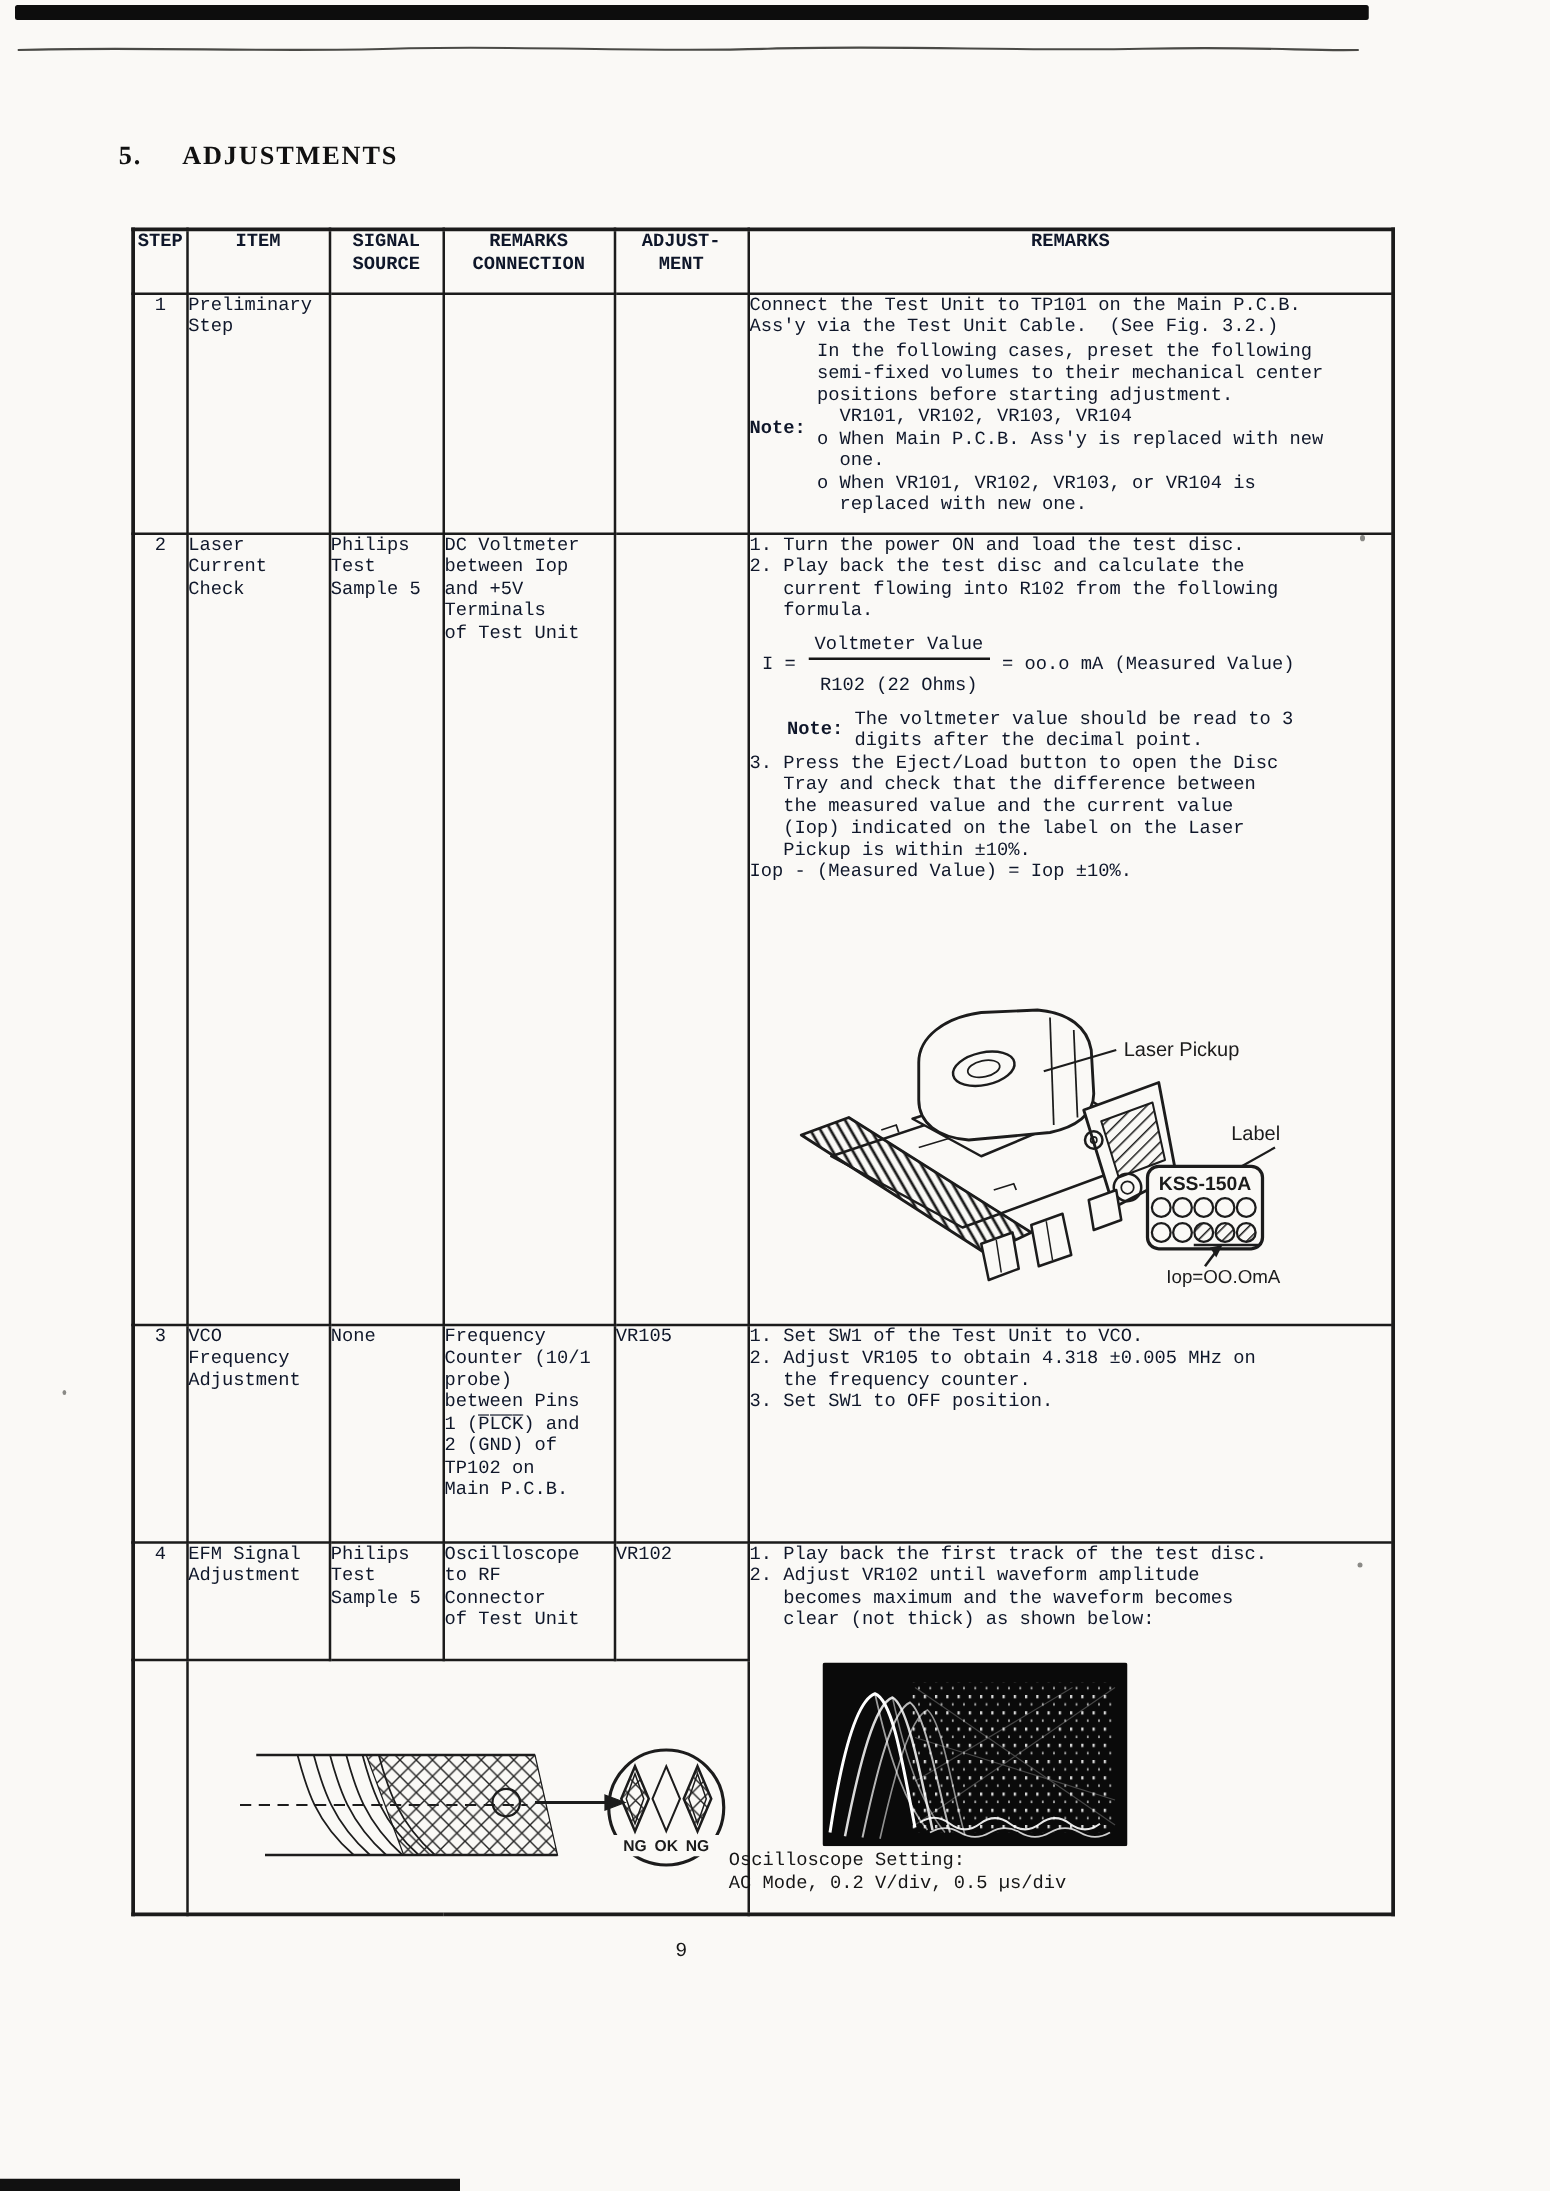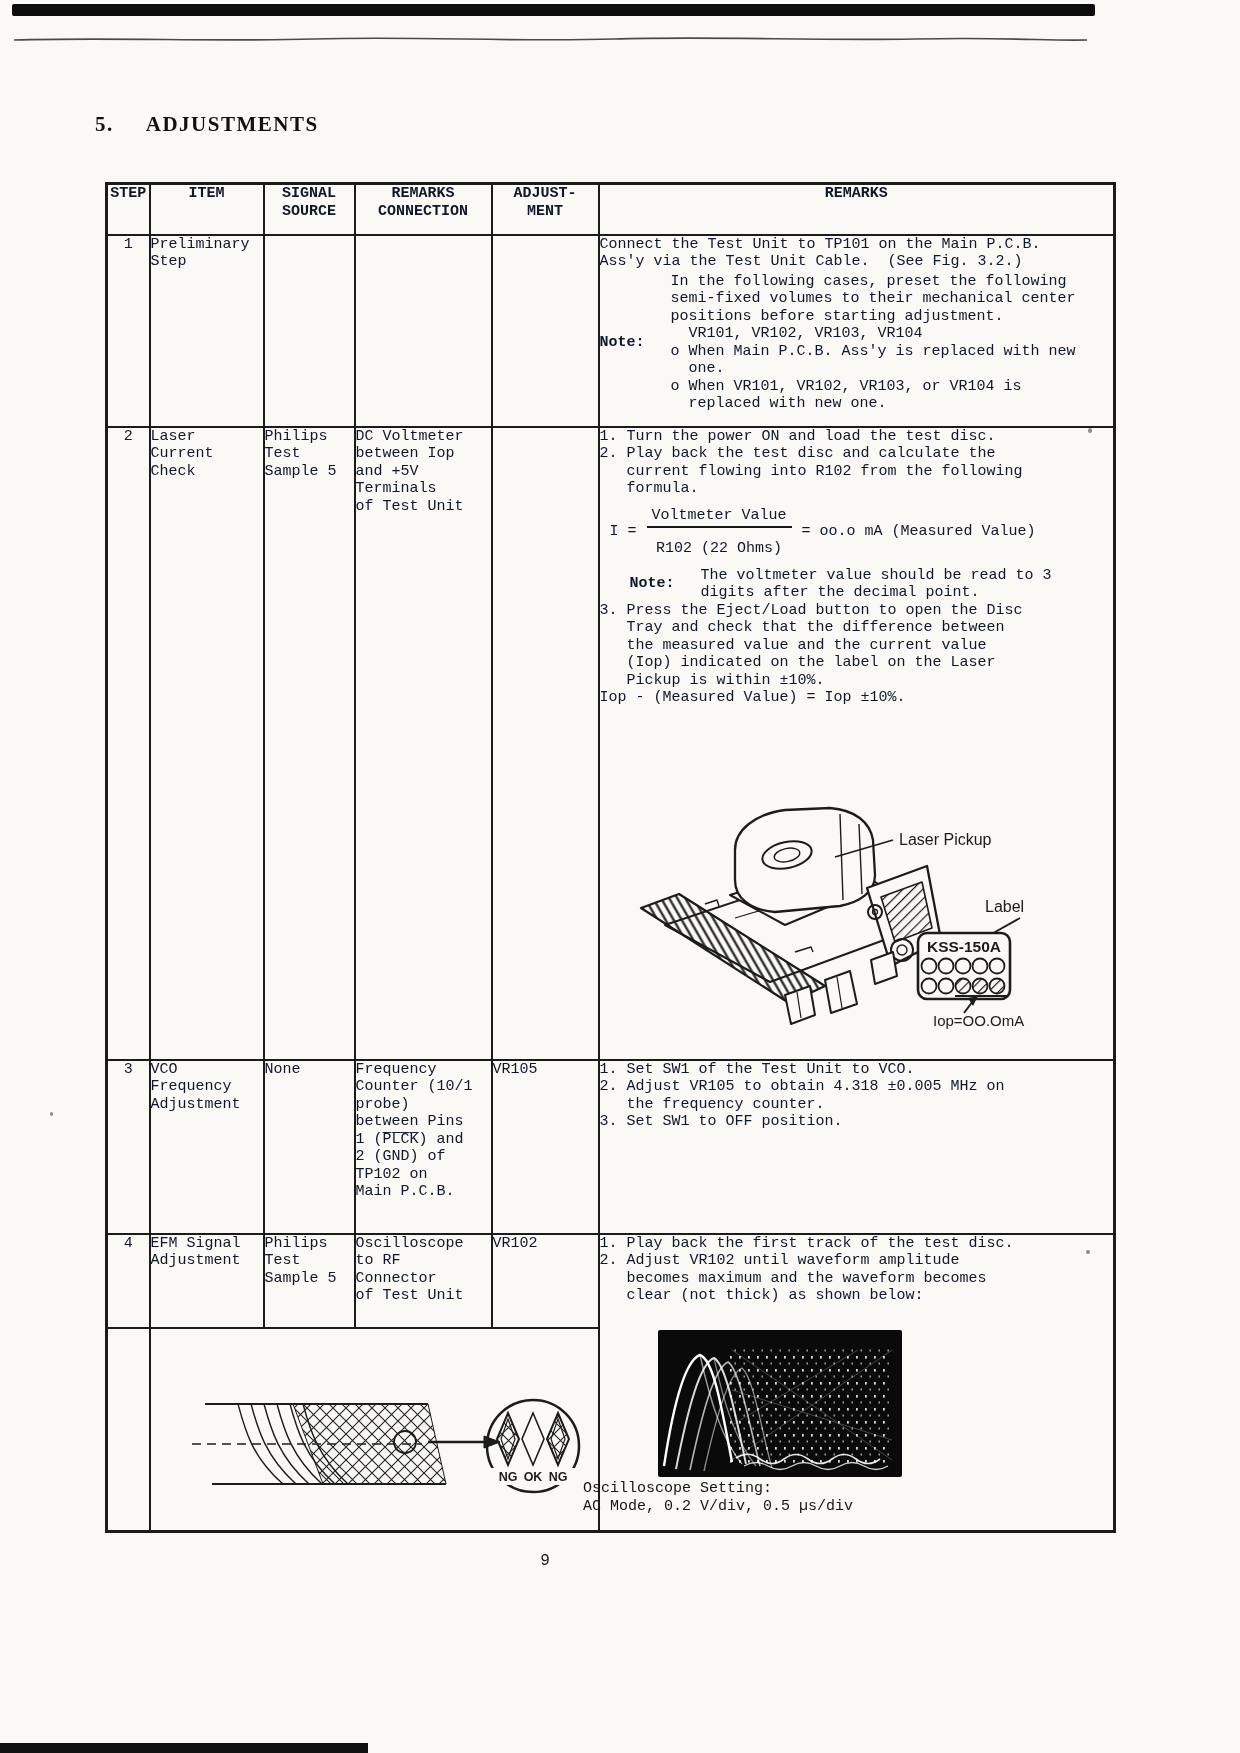--- a/index.html
+++ b/index.html
@@ -31,21 +31,21 @@
     padding:0;
   }
   table.man{border:3px solid #1b1b1b;}
   th.hcell{font-weight:bold;white-space:pre-line;text-align:center;padding-top:7px;font-size:15px;}
   td .pre{margin:0;white-space:pre;font:inherit;}
   td.step{text-align:center;padding-top:11px;}
   td.cell{padding:11px 4px 0 9px;}
   td.remarks{padding:11px 6px 0 17px;}
   .noterow{display:flex;align-items:center;margin-top:2px;}
   .noterow b{font-weight:bold;white-space:pre;}
-  .noterow .pre{margin-left:26px;}
+  .noterow .pre{margin-left:9px;}
   .noterow.indent{margin-left:30px;margin-top:9px;}
   .formula{display:flex;align-items:center;gap:10px;margin:9px 0 7px 10px;}
   .frac{display:inline-block;text-align:center;}
   .frac .num{border-bottom:2px solid #161616;padding:0 5px 2px 5px;}
   .frac .den{padding-top:12px;}
   .equation{margin:15px 0 0 45px;}
   .step3{margin-top:3px;}
   
   .laser-fig{position:absolute;left:635px;top:800px;}
   .wave-fig{position:absolute;left:190px;top:1395px;}

